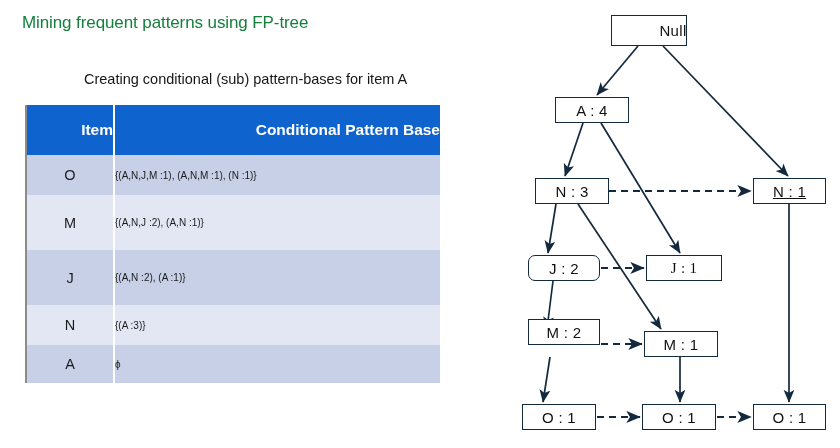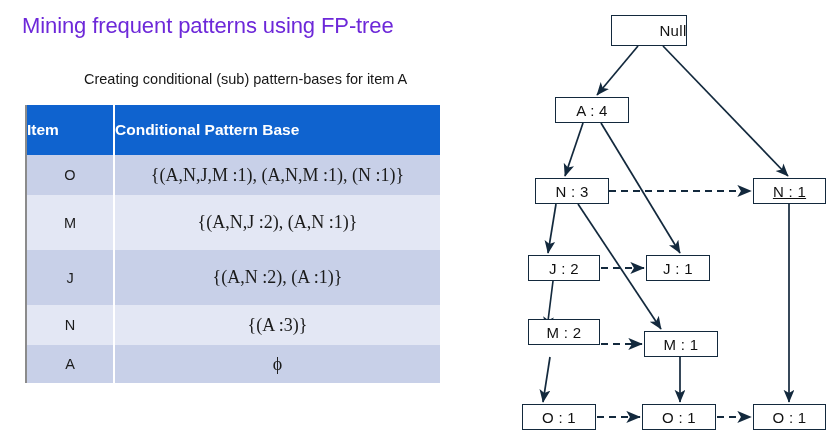--- a/index.html
+++ b/index.html
@@ -21,24 +21,24 @@
     width: 840px;
     height: 448px;
     background: #ffffff;
   }
 
   
   #page-title {
     position: absolute;
     left: 22px;
     top: 13px;
-    font-size: 22px;
+    font-size: 17px;
     font-weight: 400;
     letter-spacing: -0.1px;
-    color: #6d28d9;
+    color: #15803d;
     white-space: nowrap;
   }
   #sub-title {
     position: absolute;
     left: 48px;
     top: 71px;
     font-size: 14.5px;
     font-weight: 400;
     color: #161616;
     white-space: nowrap;
@@ -58,40 +58,39 @@
     padding: 0;
     margin: 0;
     vertical-align: middle;
   }
   .th-cell {
     background: #0f63cf;
     color: #ffffff;
     font-size: 15.5px;
     font-weight: bold;
     height: 50px;
-    text-align: left;
+    text-align: right;
     border-right: 2px solid #ffffff;
   }
   .th-cell.last { border-right: none; }
   .col-item { width: 87px; }
   .col-cpb  { width: 326px; }
 
   .td-item {
     text-align: center;
     font-size: 14.5px;
     color: #1b1b1b;
     border-right: 2px solid #ffffff;
     padding-bottom: 0;
   }
   .td-cpb {
-    text-align: center;
-    font-size: 18px;
+    text-align: left;
+    font-size: 10px;
     color: #1b1b1b;
     padding-left: 16px;
-    font-family: Liberation Serif, serif;
   }
   tr.row-alt-a td { background: #c8d0e8; }
   tr.row-alt-b td { background: #e3e7f4; }
   tr.r0 td { height: 40px; vertical-align: middle; }
   tr.r1 td { height: 55px; vertical-align: top; padding-top: 9px; }
   tr.r2 td { height: 55px; vertical-align: top; padding-top: 9px; }
   tr.r3 td { height: 40px; vertical-align: middle; }
   tr.r4 td { height: 38px; vertical-align: middle; }
 
   #table-left-rule {
@@ -199,22 +198,22 @@
         <line x1="597" y1="417" x2="640" y2="417" stroke="#13293d" stroke-width="1.9" stroke-dasharray="7,5" marker-end="url(#arrow-dash)"></line>
         <line x1="717" y1="417" x2="751" y2="417" stroke="#13293d" stroke-width="1.9" stroke-dasharray="7,5" marker-end="url(#arrow-dash)"></line>
       </g>
   </svg>
 
   <div id="nodes-layer">
       <div class="node" style="left: 611px; top: 15px; width: 76px; height: 31px; padding-left: 48px;">Null</div>
       <div class="node" style="left: 555px; top: 97px; width: 74px; height: 26px;">A : 4</div>
       <div class="node" style="left: 535px; top: 178px; width: 74px; height: 26px;">N : 3</div>
       <div class="node" style="left: 753px; top: 178px; width: 73px; height: 26px; text-decoration: underline;">N : 1</div>
-      <div class="node" style="left: 528px; top: 255px; width: 72px; height: 26px;">J : 2</div>
-      <div class="node" style="left: 646px; top: 255px; width: 64px; height: 26px;">J : 1</div>
+      <div class="node" style="left: 528px; top: 255px; width: 72px; height: 26px; border-radius: 7px;">J : 2</div>
+      <div class="node" style="left: 646px; top: 255px; width: 76px; height: 26px; font-family: Liberation Serif, serif;">J : 1</div>
       <div class="node" style="left: 528px; top: 319px; width: 72px; height: 26px;">M : 2</div>
       <div class="node" style="left: 644px; top: 331px; width: 74px; height: 26px;">M : 1</div>
       <div class="node" style="left: 522px; top: 404px; width: 74px; height: 26px;">O : 1</div>
       <div class="node" style="left: 642px; top: 404px; width: 74px; height: 26px;">O : 1</div>
       <div class="node" style="left: 753px; top: 404px; width: 73px; height: 26px;">O : 1</div>
     </div>
 
 </div>
 
 </body></html>

